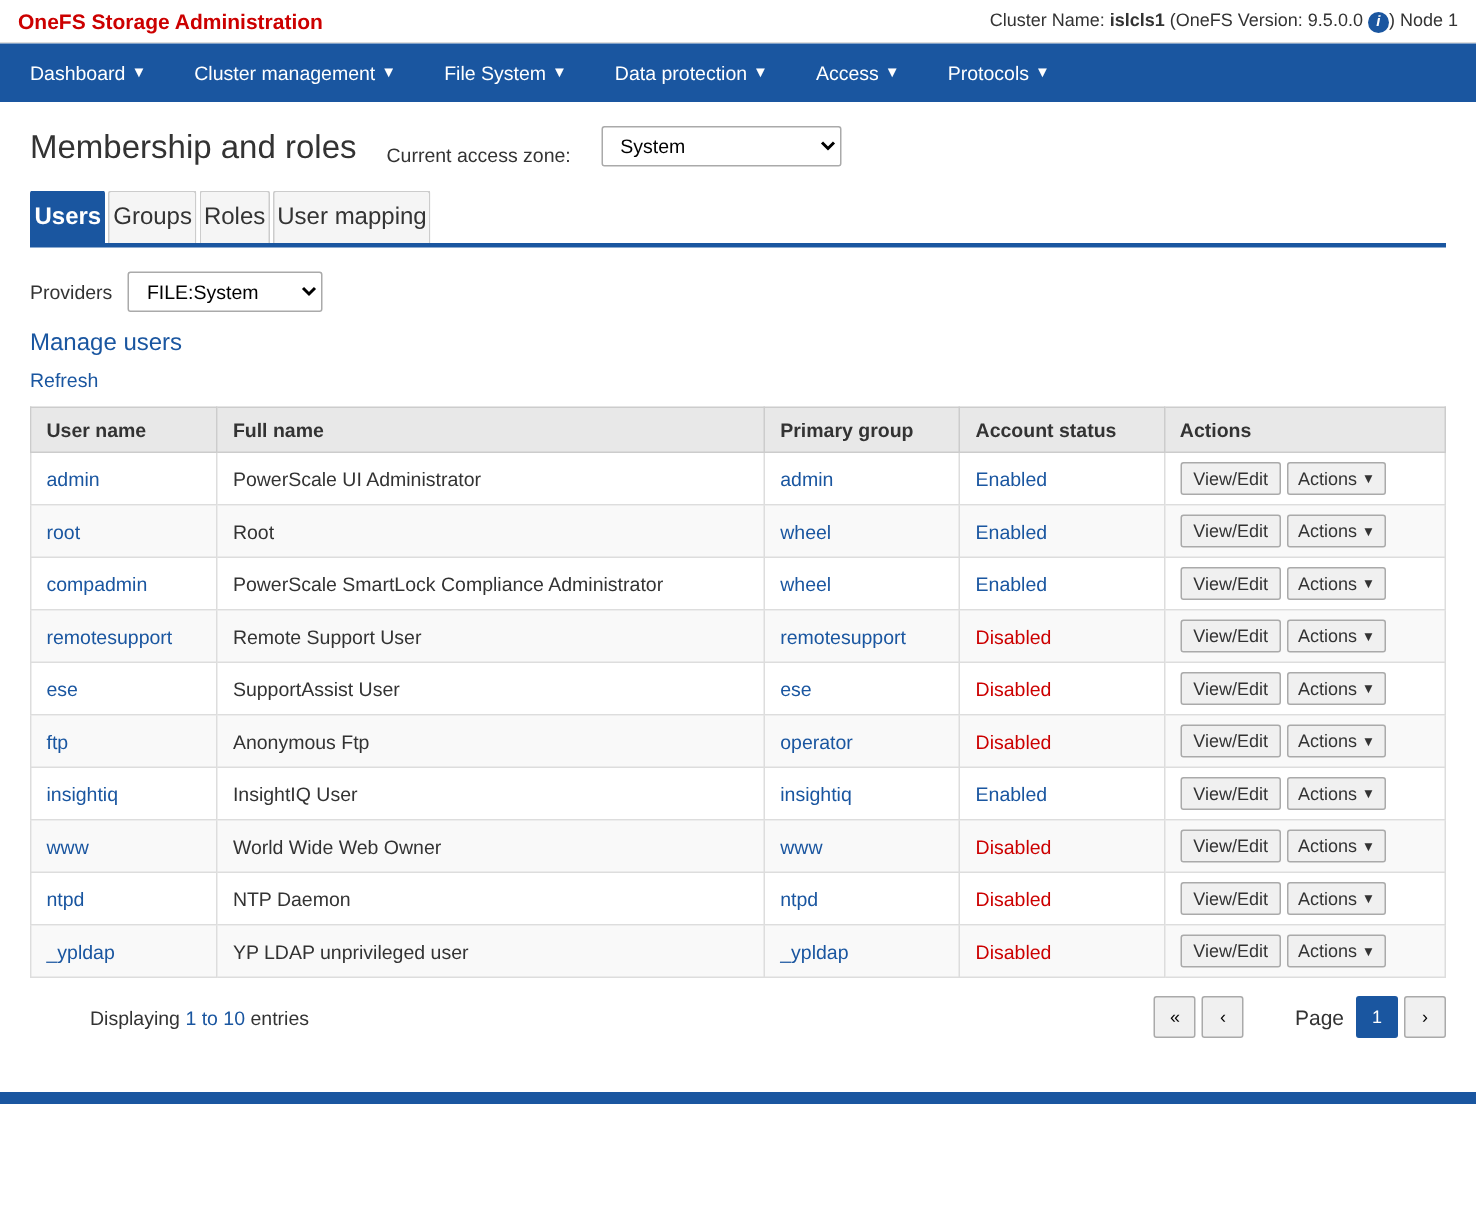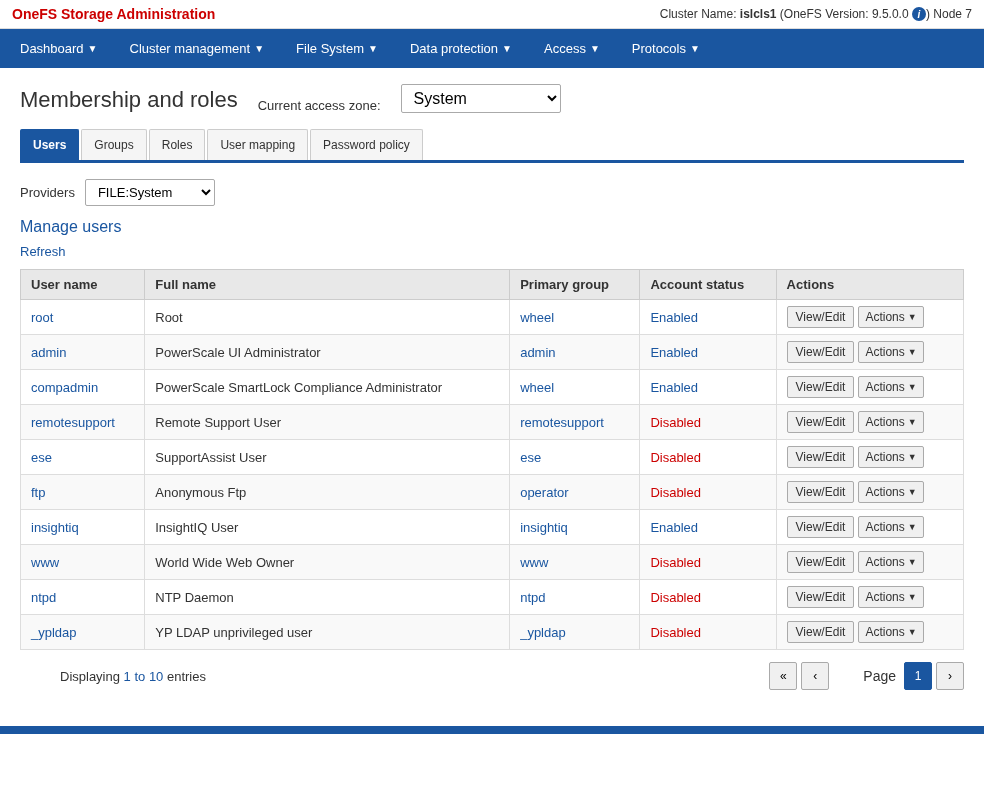--- a/index.html
+++ b/index.html
@@ -47,39 +47,39 @@
     .page-header {
       display: flex;
       align-items: flex-end;
       gap: 20px;
       margin-bottom: 16px;
     }
     .page-title { font-size: 22px; font-weight: normal; color: #333; }
     .access-zone-label { font-size: 13px; color: #333; }
     .access-zone-select {
       padding: 4px 8px;
-      font-size: 16px;
+      font-size: 13px;
       border: 1px solid #aaa;
       border-radius: 2px;
       background: #fff;
       min-width: 160px;
     }
 
     
     .tabs {
       display: flex;
       border-bottom: 3px solid #1a56a0;
       margin-bottom: 16px;
     }
     .tab {
-      padding: 8px 12px;
+      padding: 8px 2px;
       border: 1px solid #ccc;
       border-bottom: none;
       cursor: pointer;
-      font-size: 12px;
+      font-size: 16px;
       background: #f5f5f5;
       color: #333;
       margin-right: 2px;
       border-radius: 2px 2px 0 0;
     }
     .tab.active {
       background: #1a56a0;
       color: #fff;
       border-color: #1a56a0;
       font-weight: bold;
@@ -216,21 +216,21 @@
 </head>
 <body>
 
 <div class="top-bar">
   <span class="top-bar-title">OneFS Storage Administration</span>
   <span class="top-bar-cluster">
     <span>Cluster Name:</span>
     <strong>islcls1</strong>
     (<span>OneFS Version: 9.5.0.0</span>
     <span class="info-icon">i</span>)
-    <span>Node 7</span>
+    <span>Node 1</span>
   </span>
 </div>
 
 <nav class="nav-bar">
   <div class="nav-item">
     <span>Dashboard</span>
     <span class="caret">▼</span>
   </div>
   <div class="nav-item">
     <span>Cluster management</span>
@@ -264,21 +264,20 @@
       <option>System</option>
     </select>
   </div>
 
   
   <div class="tabs">
     <div class="tab active">Users</div>
     <div class="tab">Groups</div>
     <div class="tab">Roles</div>
     <div class="tab">User mapping</div>
-    <div class="tab">Password policy</div>
   </div>
 
   
   <div class="providers-row">
     <span class="providers-label">Providers</span>
     <select class="providers-select">
       <option>FILE:System</option>
       <option>LOCAL:System</option>
       <option>LDAP:System</option>
     </select>
@@ -297,46 +296,46 @@
         <th>User name</th>
         <th>Full name</th>
         <th>Primary group</th>
         <th>Account status</th>
         <th>Actions</th>
       </tr>
     </thead>
     <tbody id="users-tbody">
     <tr>
     <td>
+      <a class="link-text">admin</a>
+    </td>
+    <td>PowerScale UI Administrator</td>
+    <td>
+      <a class="link-text">admin</a>
+    </td>
+    <td>
+      <span class="status-enabled">Enabled</span>
+    </td>
+    <td>
+      <div class="action-cell">
+        <button class="btn-view-edit">View/Edit</button>
+        <button class="btn-actions">
+          <span>Actions</span>
+          <span class="btn-caret">▼</span>
+        </button>
+      </div>
+    </td>
+  </tr>
+        <tr>
+    <td>
       <a class="link-text">root</a>
     </td>
     <td>Root</td>
     <td>
       <a class="link-text">wheel</a>
-    </td>
-    <td>
-      <span class="status-enabled">Enabled</span>
-    </td>
-    <td>
-      <div class="action-cell">
-        <button class="btn-view-edit">View/Edit</button>
-        <button class="btn-actions">
-          <span>Actions</span>
-          <span class="btn-caret">▼</span>
-        </button>
-      </div>
-    </td>
-  </tr>
-        <tr>
-    <td>
-      <a class="link-text">admin</a>
-    </td>
-    <td>PowerScale UI Administrator</td>
-    <td>
-      <a class="link-text">admin</a>
     </td>
     <td>
       <span class="status-enabled">Enabled</span>
     </td>
     <td>
       <div class="action-cell">
         <button class="btn-view-edit">View/Edit</button>
         <button class="btn-actions">
           <span>Actions</span>
           <span class="btn-caret">▼</span>

